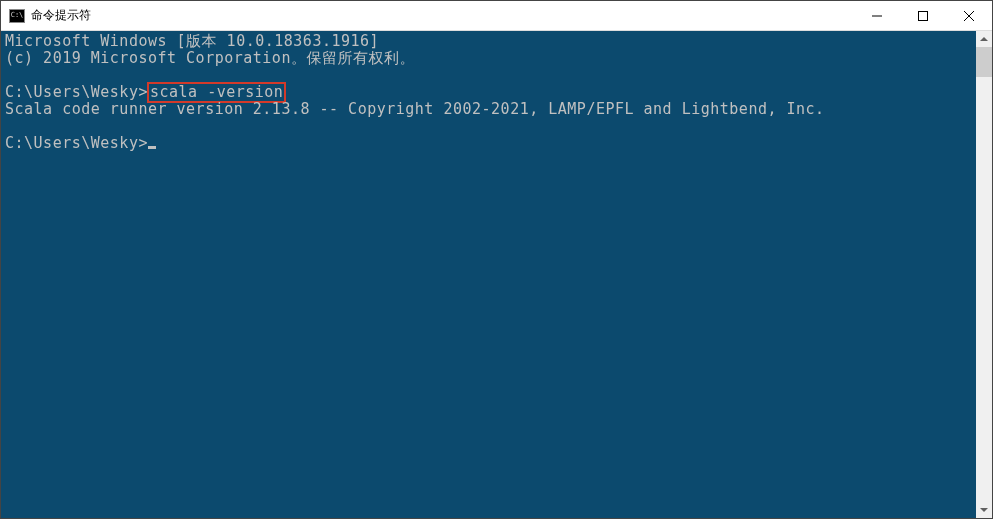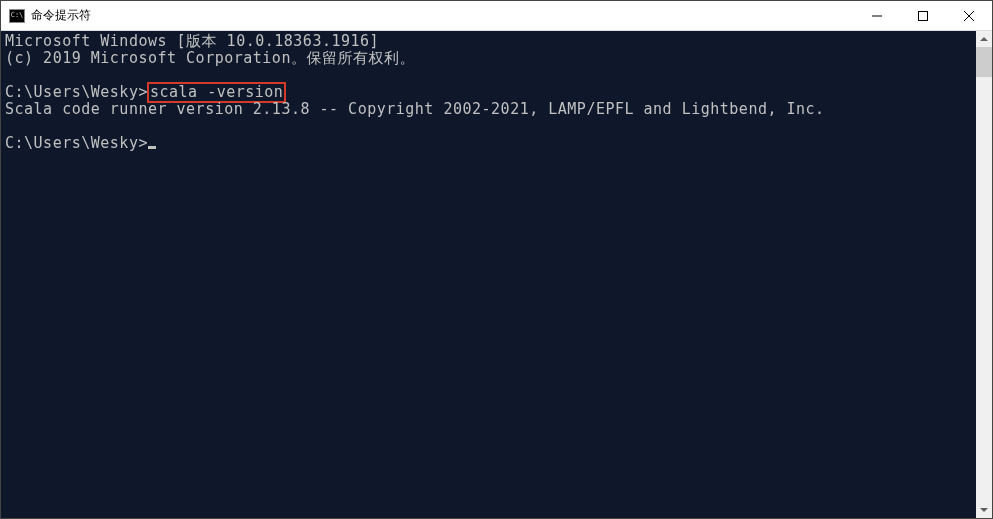--- a/index.html
+++ b/index.html
@@ -67,21 +67,21 @@
       cursor: default;
     }
     .ctrl-btn svg { width: 10px; height: 10px; }
     .terminal-wrap {
       flex: 1;
       display: flex;
       background: #000;
     }
     .terminal {
       flex: 1;
-      background: #0f172a;
+      background: #0c4a6e;
       color: #c0c0c0;
       font-family: "NSimSun", "SimSun", "Consolas", monospace;
       font-size: 15px;
       line-height: 17px;
       white-space: pre;
       padding: 2px 0 0 4px;
       overflow: hidden;
       letter-spacing: 0.5px;
     }
     .scrollbar {

